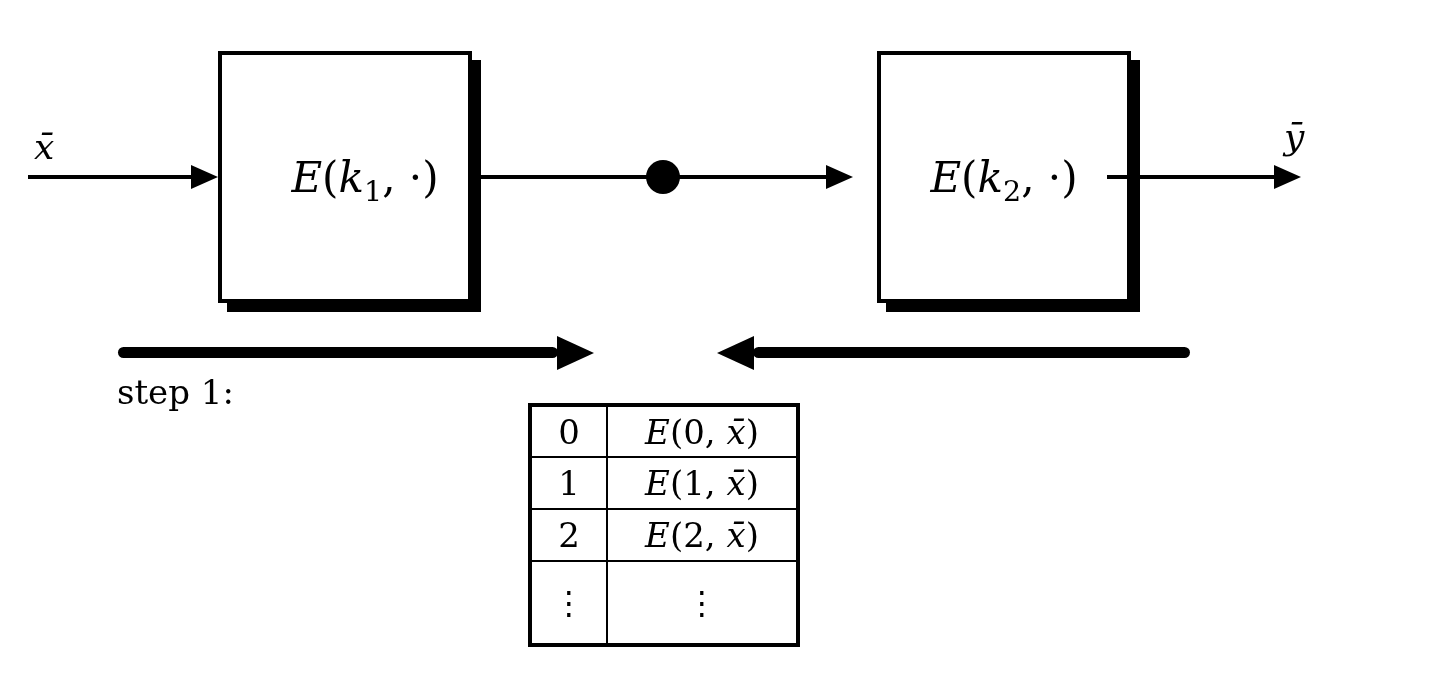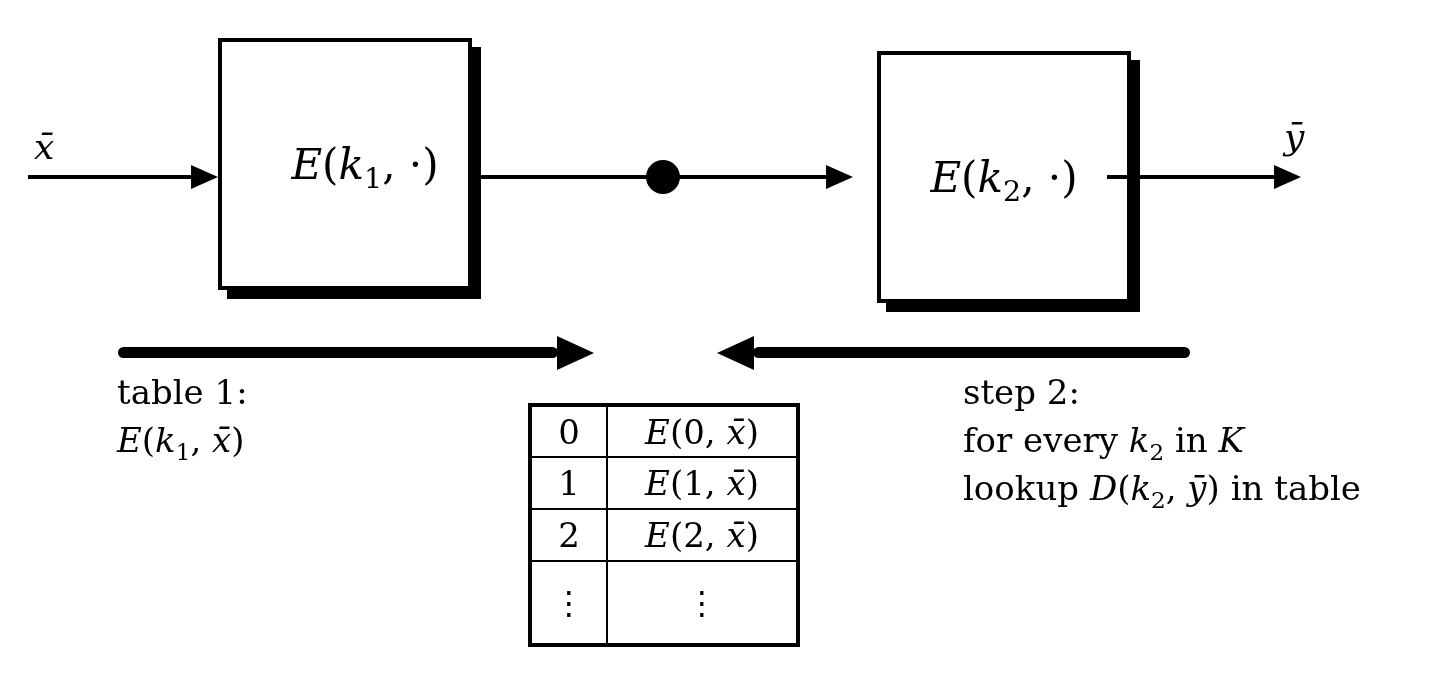--- a/index.html
+++ b/index.html
@@ -117,21 +117,21 @@
 </style>
 </head>
 <body>
 
 <div id="stage">
 
   <span class="mlabel" style="left:34px; top:126px;"><i>x̄</i></span>
   <div class="hline" style="left:28px; top:175px; width:166px;"></div>
   <div class="arrowhead-thin-r" style="left:191px; top:165px;"></div>
 
-  <div class="box" style="left:218px; top:38px;padding-left:40px;">
+  <div class="box" style="left:218px; top:51px;padding-left:40px;">
     <span class="boxlabel"><i>E</i>(<i>k</i><sub>1</sub>, ·)</span>
   </div>
 
   <div class="hline" style="left:470px; top:175px; width:357px;"></div>
   <div class="dot" style="left:646px; top:160px;"></div>
   <div class="arrowhead-thin-r" style="left:826px; top:165px;"></div>
 
   <div class="box" style="left:853px; top:51px;margin-left:24px;">
     <span class="boxlabel"><i>E</i>(<i>k</i><sub>2</sub>, ·)</span>
   </div>
@@ -140,29 +140,23 @@
   <div class="arrowhead-thin-r" style="left:1274px; top:165px;"></div>
   <span class="mlabel" style="left:1284px; top:116px;"><i>ȳ</i></span>
 
   <div class="thickline" style="left:118px; top:347px; width:440px;"></div>
   <div class="arrowhead-thick-r" style="left:557px; top:336px;"></div>
 
   <div class="arrowhead-thick-l" style="left:717px; top:336px;"></div>
   <div class="thickline" style="left:753px; top:347px; width:437px;"></div>
 
   <div class="caption" style="left:117px; top:368px;">
-    <div>table 1:</div>
-    <div><i>E</i>(<i>k</i><sub>1</sub>, <i>x̄</i>)</div>
+    <div>step 1:</div>
   </div>
 
-  <div class="caption" style="left:963px; top:368px;">
-    <div>step 2:</div>
-    <div>for every <i>k</i><sub>2</sub> in <i class="cal">K</i></div>
-    <div>lookup <i>D</i>(<i>k</i><sub>2</sub>, <i>ȳ</i>) in table</div>
-  </div>
 
   <table id="ltable">
     <tbody>
         <tr class="r">
       <td class="kcol">0</td>
       <td class="vcol"><i>E</i>(0, <i>x̄</i>)</td>
     </tr>
     <tr class="r">
       <td class="kcol">1</td>
       <td class="vcol"><i>E</i>(1, <i>x̄</i>)</td>

